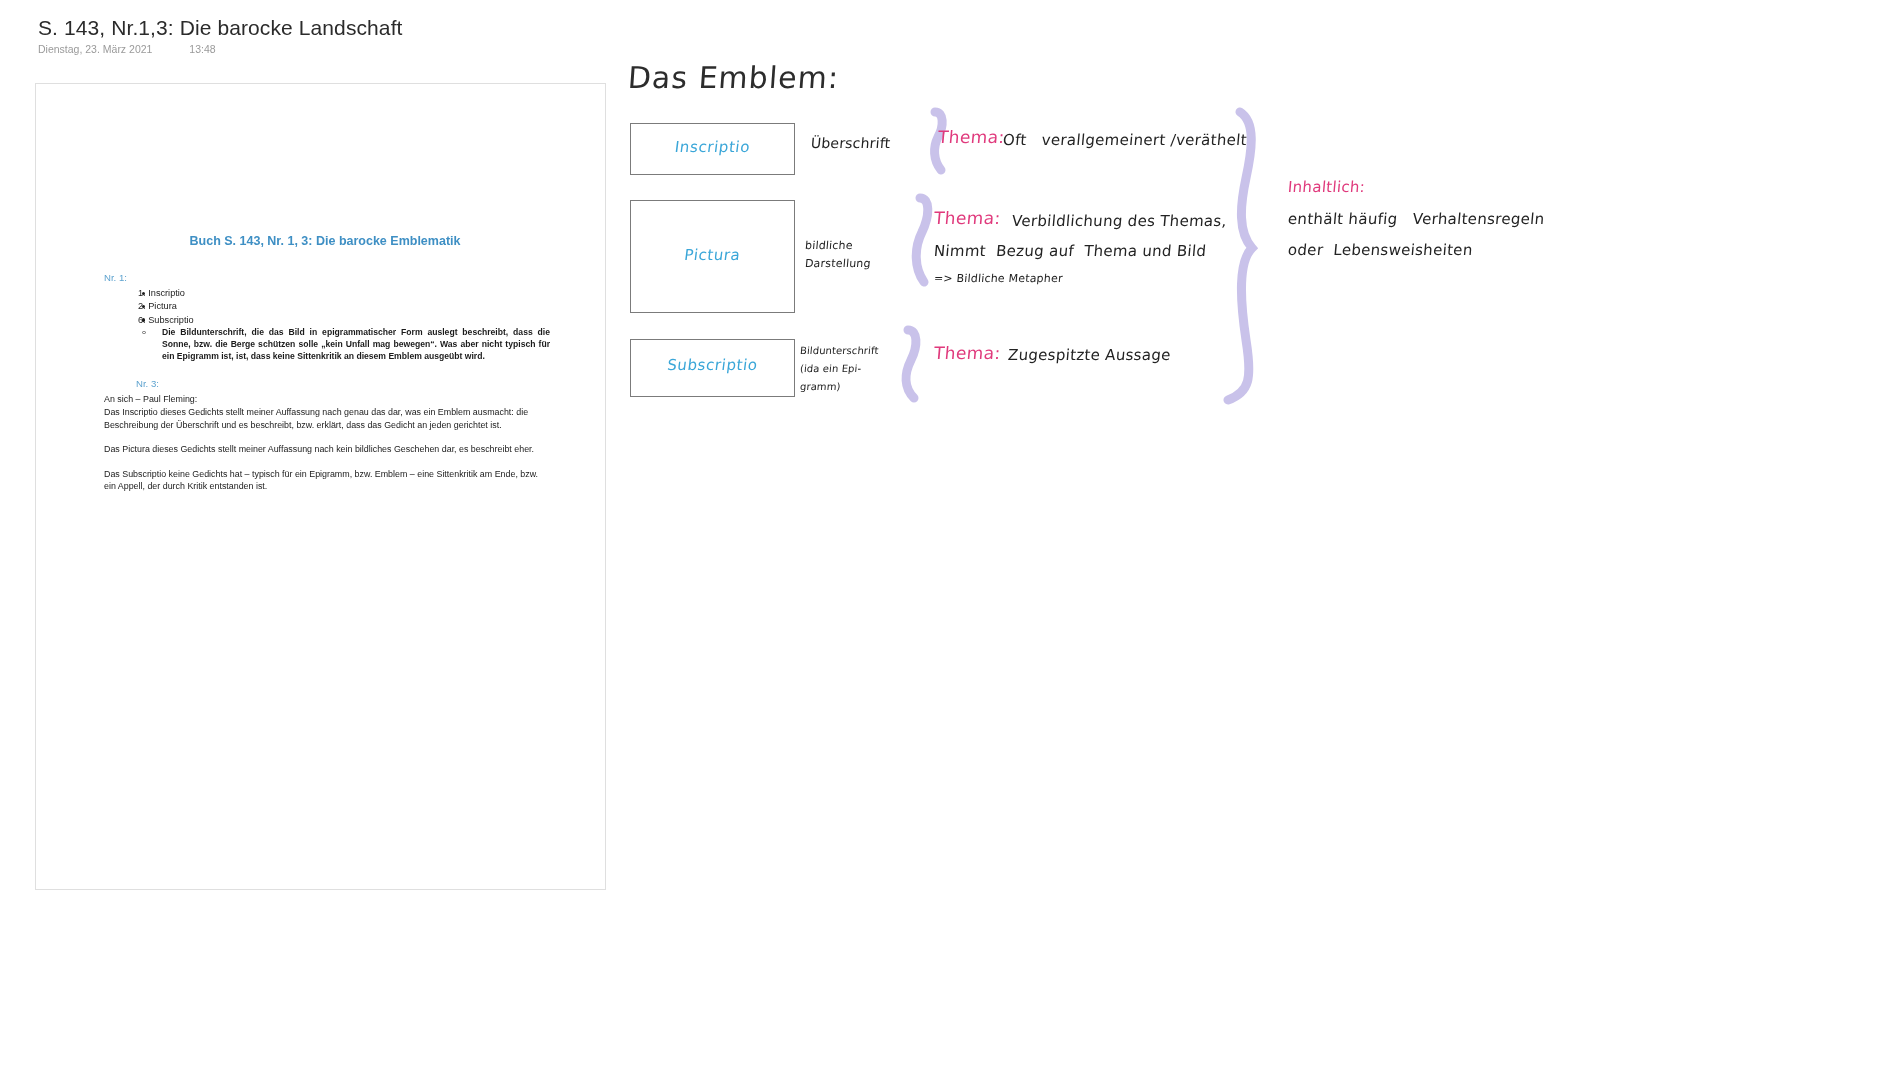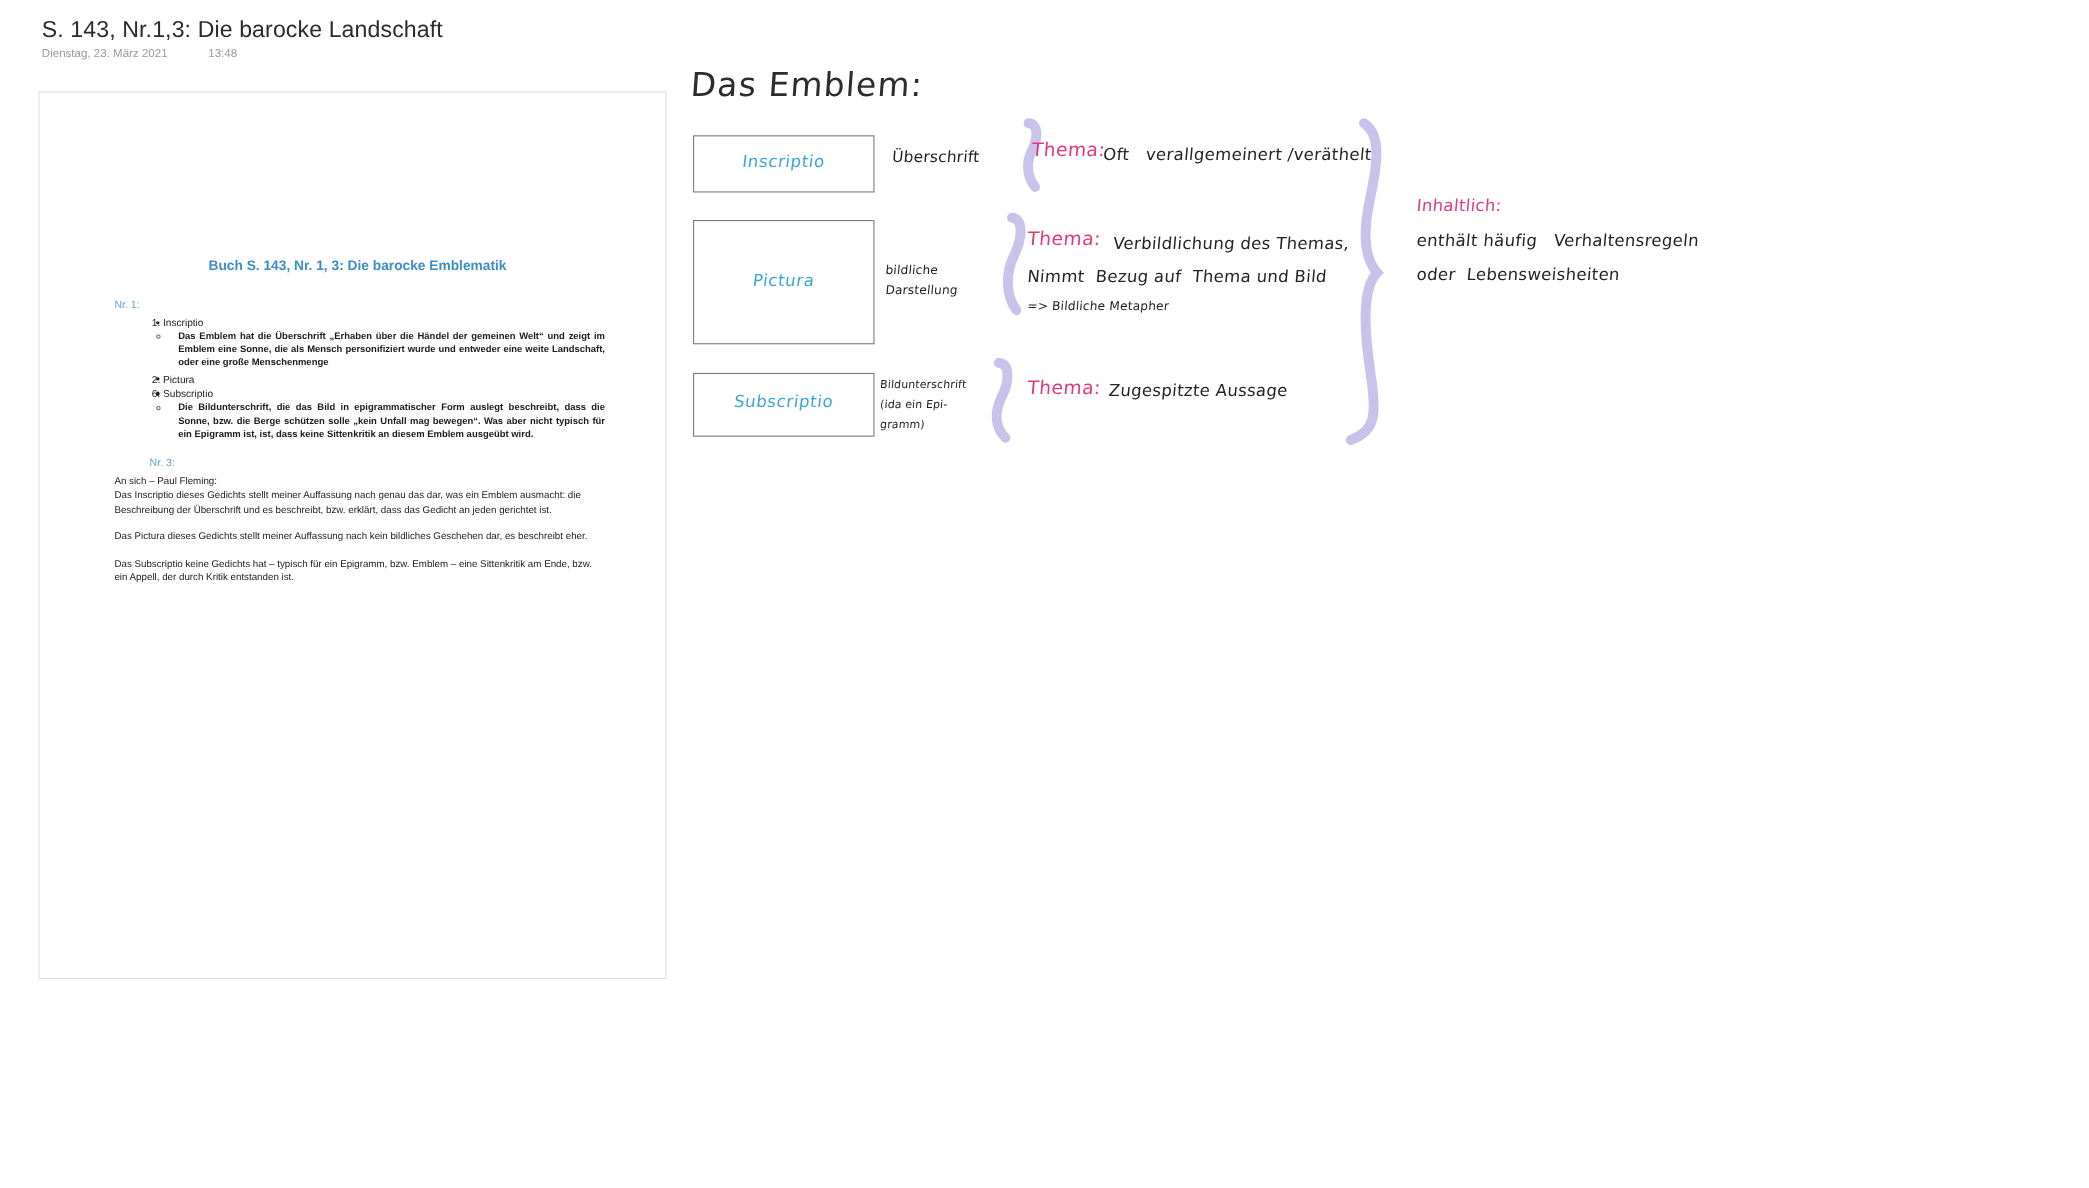--- a/index.html
+++ b/index.html
@@ -107,23 +107,20 @@
 <div id="note-container">
   <div id="note-body">
 
     <div class="note-heading">Buch S. 143, Nr. 1, 3: Die barocke Emblematik</div>
 
     <div class="note-section-label">Nr. 1:</div>
 
     <ul class="lvl1">
       <li>
         <span class="b1">1. Inscriptio</span>
-        <ul class="lvl2">
-          <li>Das Emblem hat die Überschrift „Erhaben über die Händel der gemeinen Welt“ und zeigt im Emblem eine Sonne, die als Mensch personifiziert wurde und entweder eine weite Landschaft, oder eine große Menschenmenge</li>
-        </ul>
       </li>
       <li>
         <span class="b1">2. Pictura</span>
       </li>
       <li>
         <span class="b1">6. Subscriptio</span>
         <ul class="lvl2">
           <li>Die Bildunterschrift, die das Bild in epigrammatischer Form auslegt beschreibt, dass die Sonne, bzw. die Berge schützen solle „kein Unfall mag bewegen“. Was aber nicht typisch für ein Epigramm ist, ist, dass keine Sittenkritik an diesem Emblem ausgeübt wird.</li>
         </ul>
       </li>

